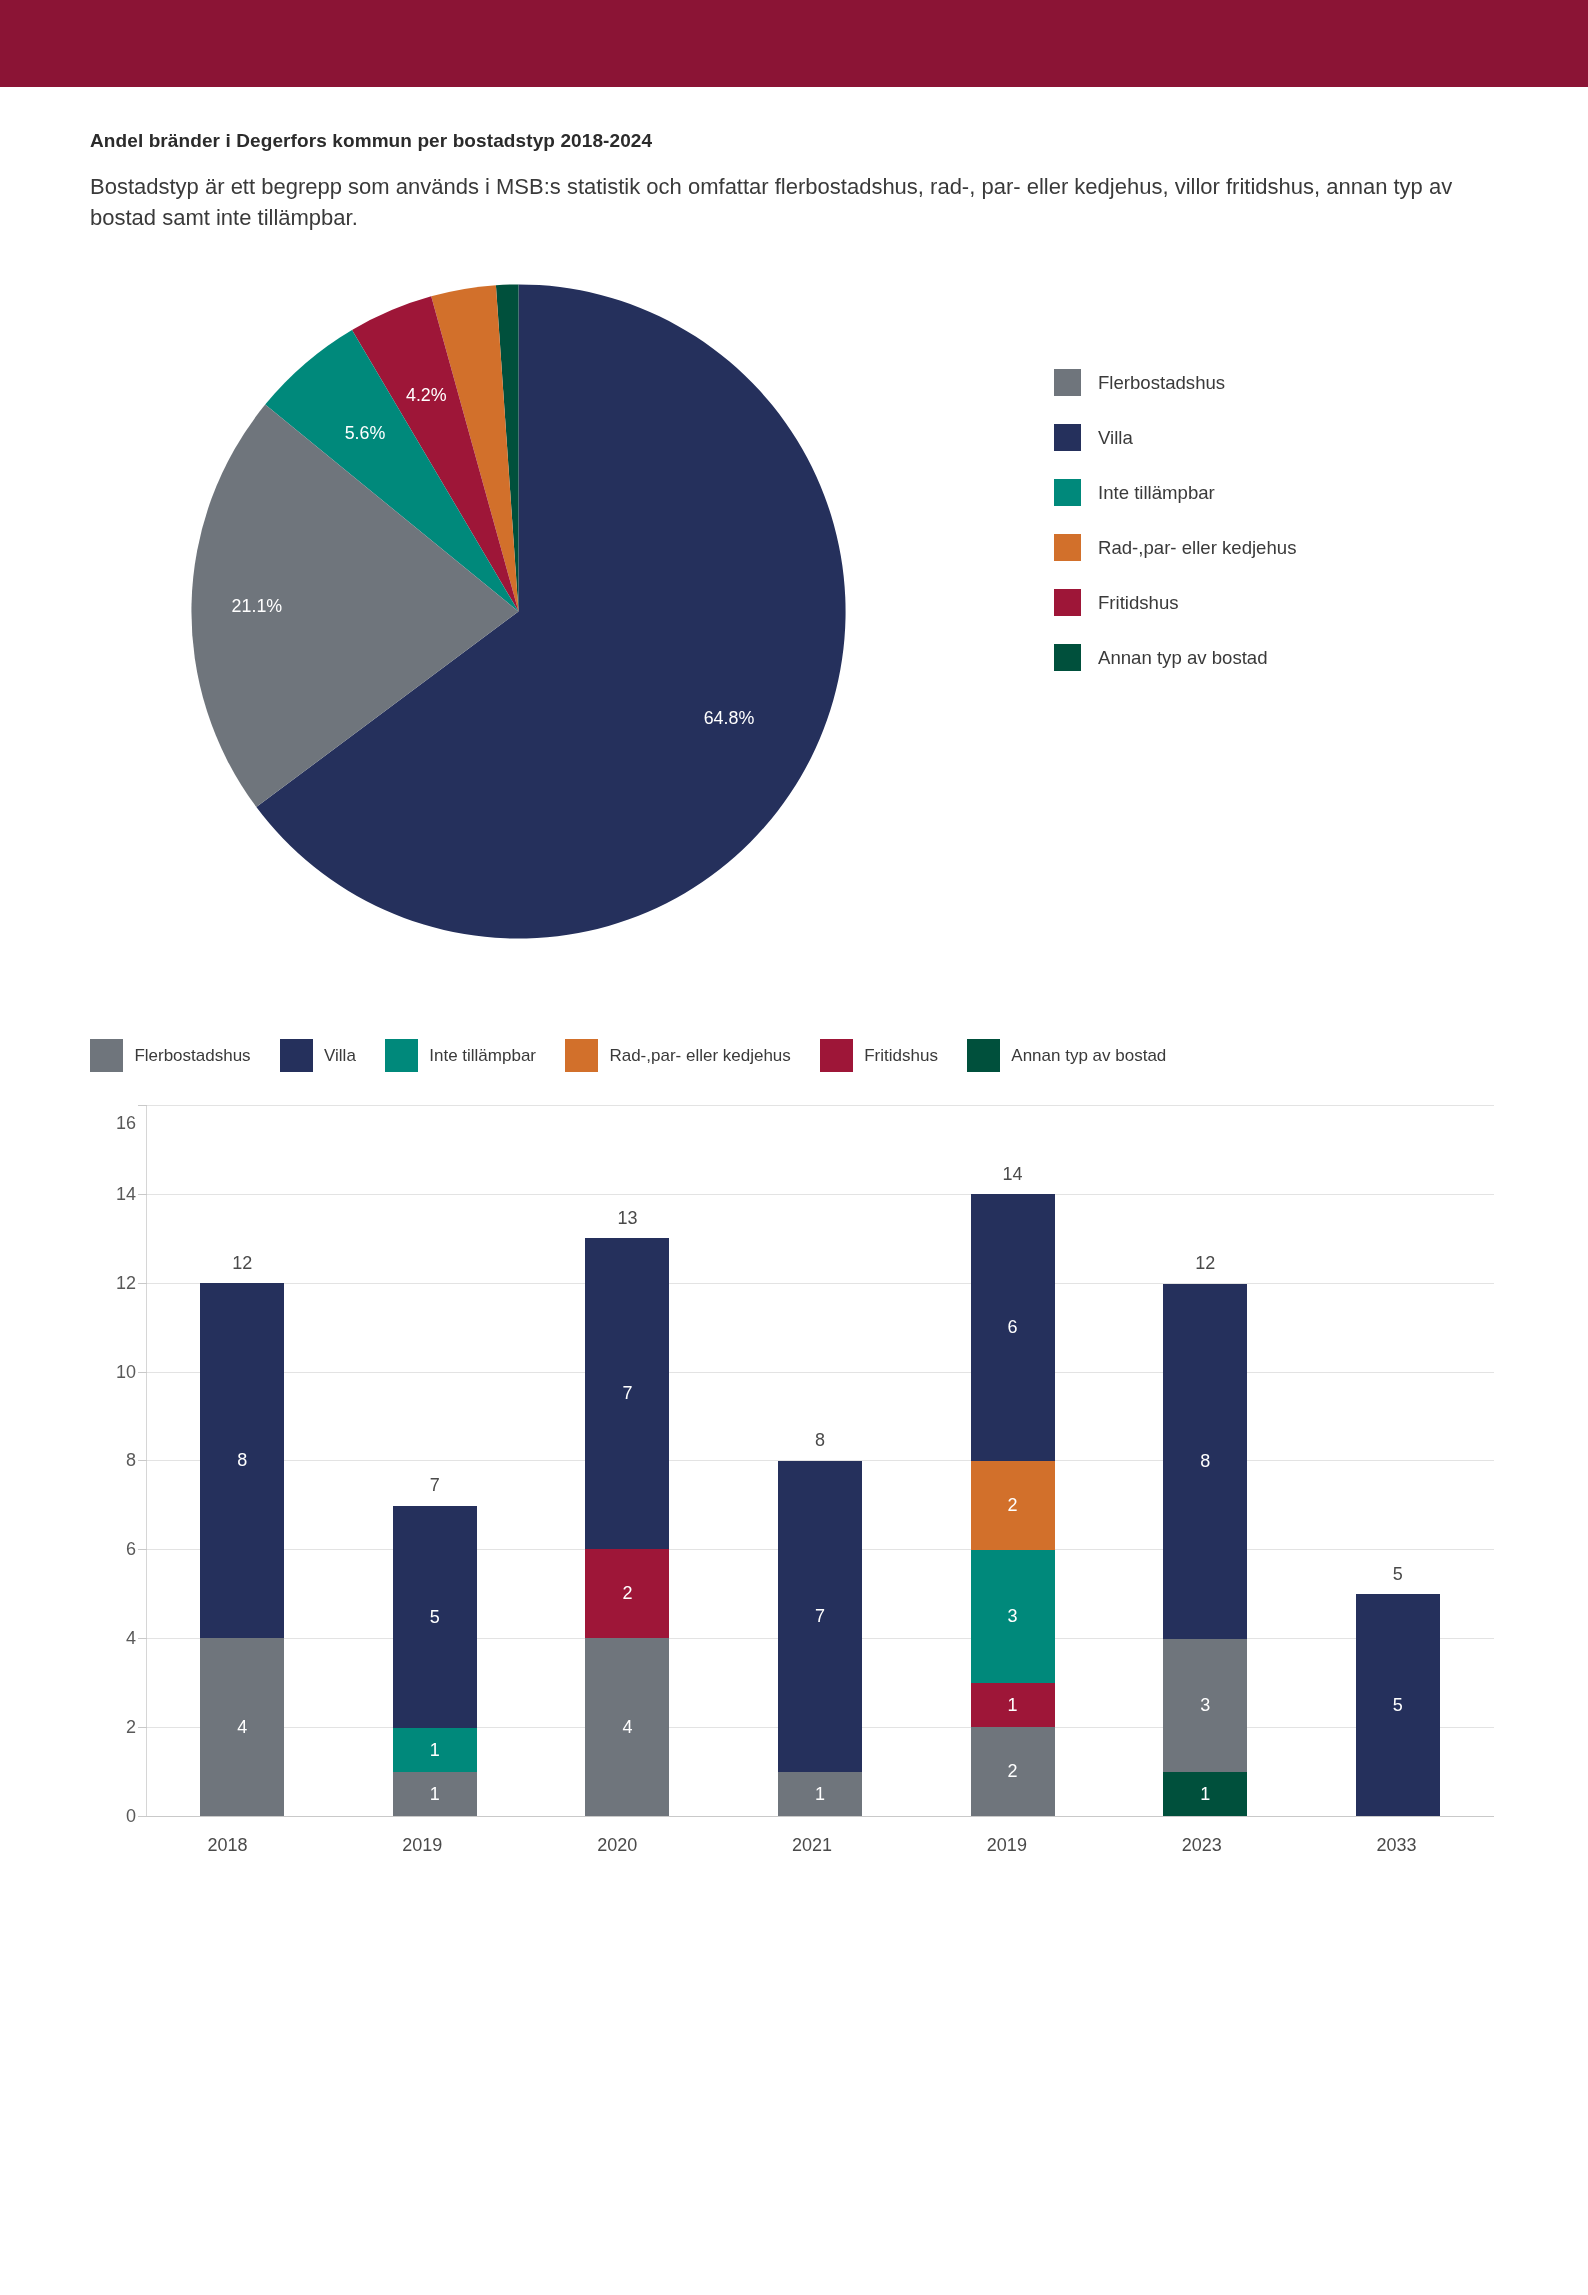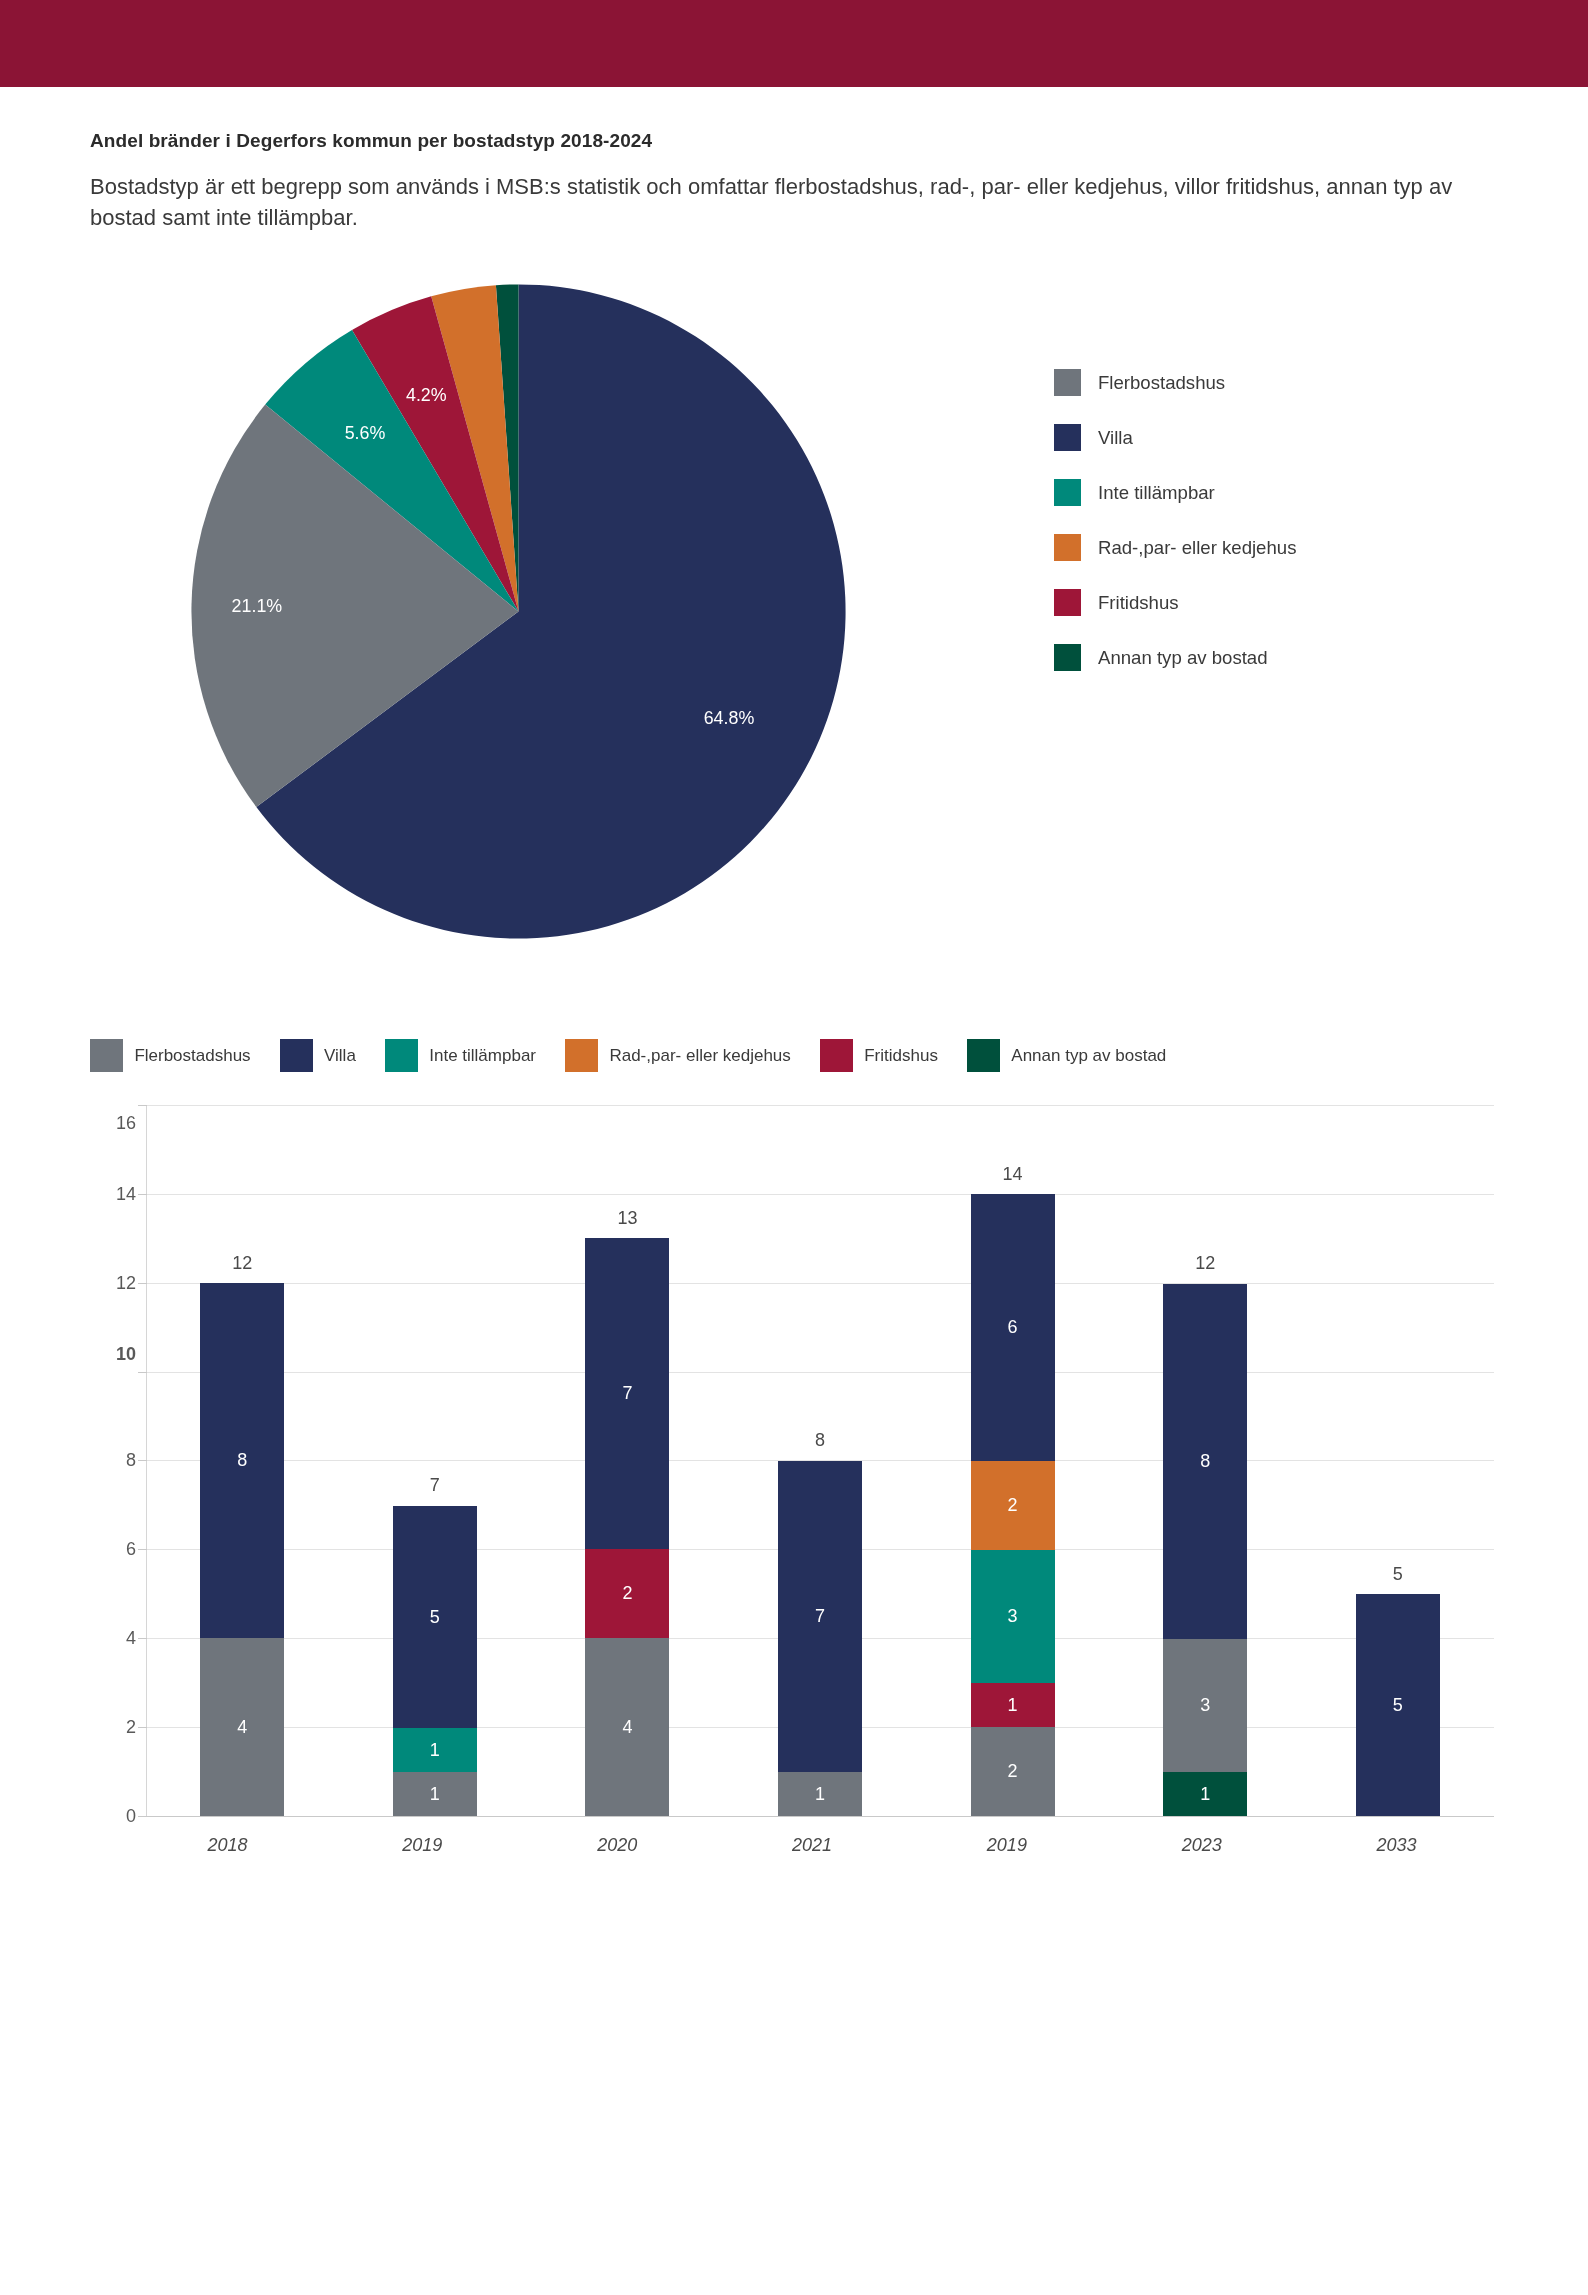--- a/index.html
+++ b/index.html
@@ -69,21 +69,21 @@
     width:84px; display:flex; flex-direction:column-reverse;
   }
   .seg {
     display:flex; align-items:center; justify-content:center;
     color:#ffffff; font-size:18px;
   }
   .total {
     position:absolute; left:50%; transform:translateX(-50%);
     font-size:18px; color:#4a4a4a;
   }
-  .xaxis { position:absolute; left:40px; top:714px; right:0; display:flex;font-style:italic; }
+  .xaxis { position:absolute; left:40px; top:714px; right:0; display:flex; }
   .xlab { flex:1 1 0; text-align:center; font-size:18px; color:#4a4a4a; padding-top:15.7px; }
 </style>
 </head>
 <body>
 
 <div class="topbar"></div>
 
 <div class="content">
 
   <div class="h1">Andel bränder i Degerfors kommun per bostadstyp 2018-2024</div>
@@ -166,21 +166,21 @@
       </div>
     </div>
 
     <div class="plot">
       <div class="yaxis" id="yaxis">
           <div class="ytick" style="top: 711px;">0</div>
           <div class="ytick" style="top: 622px;">2</div>
           <div class="ytick" style="top: 533px;">4</div>
           <div class="ytick" style="top: 444px;">6</div>
           <div class="ytick" style="top: 355px;">8</div>
-          <div class="ytick" style="top: 249px; font-weight: bold;">10</div>
+          <div class="ytick" style="top: 267px;">10</div>
           <div class="ytick" style="top: 178px;">12</div>
           <div class="ytick" style="top: 89px;">14</div>
           <div class="ytick" style="top: 18px;">16</div>
         </div>
       <div class="grid-area" id="gridarea">
           <div class="gline zero" style="top: 711px;"></div>
           <div class="tickmark" style="top: 711px;"></div>
           <div class="gline" style="top: 622px;"></div>
           <div class="tickmark" style="top: 622px;"></div>
           <div class="gline" style="top: 533px;"></div>

